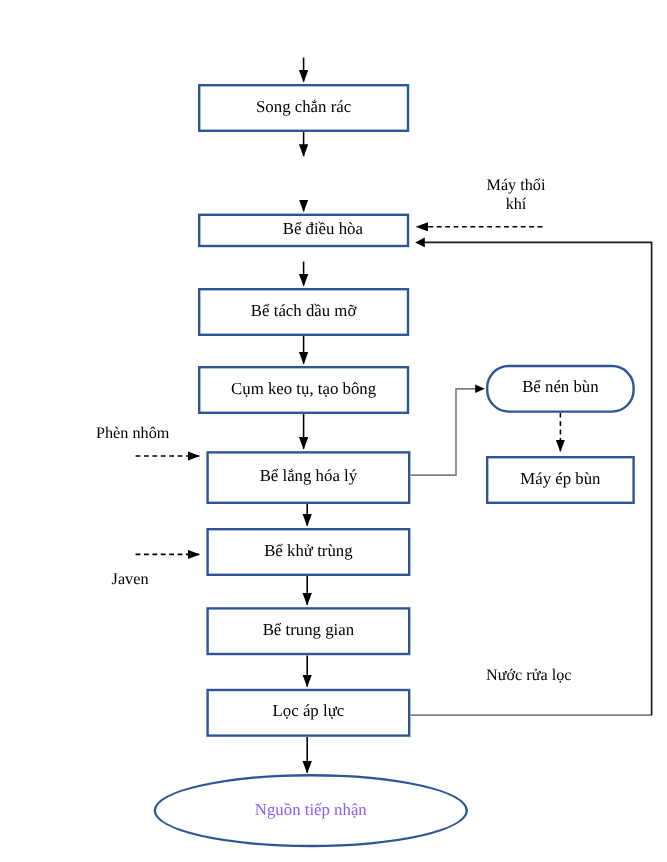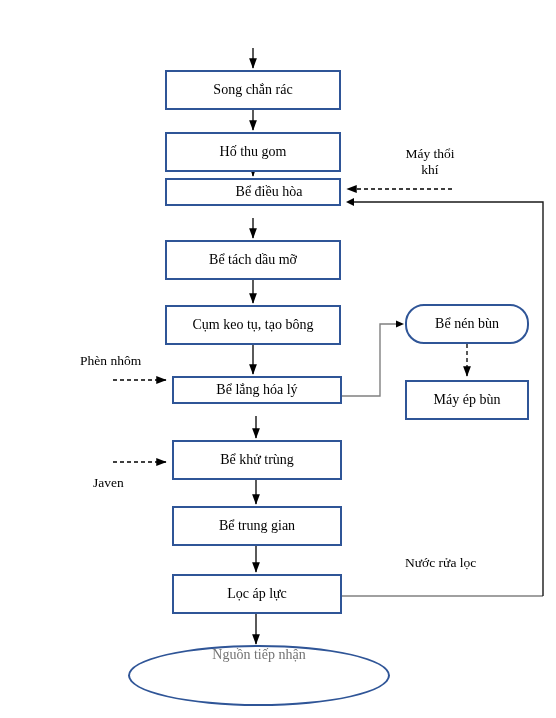--- a/index.html
+++ b/index.html
@@ -36,23 +36,23 @@
     text-align: center;
     white-space: nowrap;
   }
   .node-ellipse {
     position: absolute;
     box-sizing: border-box;
     border: 2px solid #2F5597;
     border-radius: 50%;
     background: #ffffff;
     display: flex;
-    align-items: flex-start;
+    align-items: center;
     justify-content: center;
-    color: #737373;
+    color: #8b5cf6;
     font-size: 14px;
     text-align: center;
     white-space: nowrap;
   }
   .edge-label {
     position: absolute;
     color: #000000;
     font-size: 13.5px;
     line-height: 1.15;
     text-align: center;
@@ -107,37 +107,34 @@
       <path d="M543,596 L543,202 L352,202" stroke="#1a1a1a" stroke-width="1.4"></path>
       <path d="M354,198 L346,202 L354,206 z" fill="#000000"></path>
     </g>
   </svg>
 
 
   <div class="node-box" style="left:165px; top:70px; width:176px; height:40px;align-items:center;">
     <span>Song chắn rác</span>
   </div>
 
-  <div class="node-box" style="left:165px; top:132px; width:176px; height:40px;">
-    <span>Hố thu gom</span>
-  </div>
 
   <div class="node-box" style="left:165px; top:178px; width:176px; height:28px;padding-left:32px;">
     <span>Bể điều hòa</span>
   </div>
 
   <div class="node-box" style="left:165px; top:240px; width:176px; height:40px;">
     <span>Bể tách dầu mỡ</span>
   </div>
 
   <div class="node-box" style="left:165px; top:305px; width:176px; height:40px;">
     <span>Cụm keo tụ, tạo bông</span>
   </div>
 
-  <div class="node-box" style="left:172px; top:376px; width:170px; height:28px;">
+  <div class="node-box" style="left:172px; top:376px; width:170px; height:44px;">
     <span>Bể lắng hóa lý</span>
   </div>
 
   <div class="node-box" style="left:172px; top:440px; width:170px; height:40px;">
     <span>Bể khử trùng</span>
   </div>
 
   <div class="node-box" style="left:172px; top:574px; width:170px; height:40px;">
     <span>Lọc áp lực</span>
   </div>

